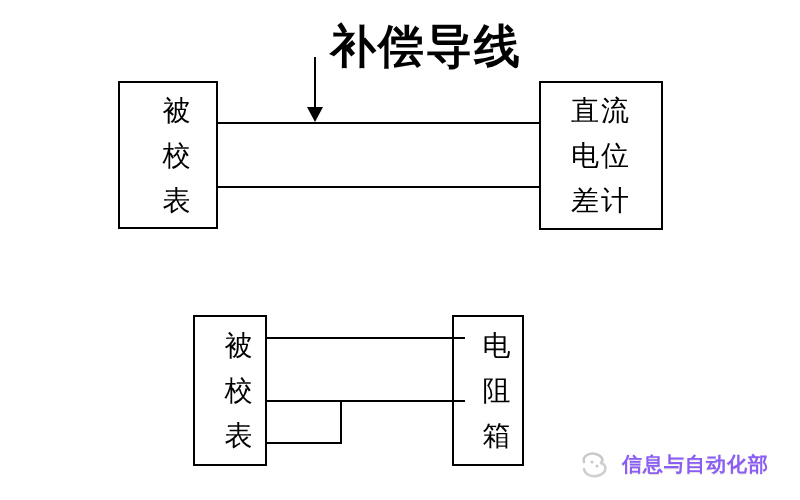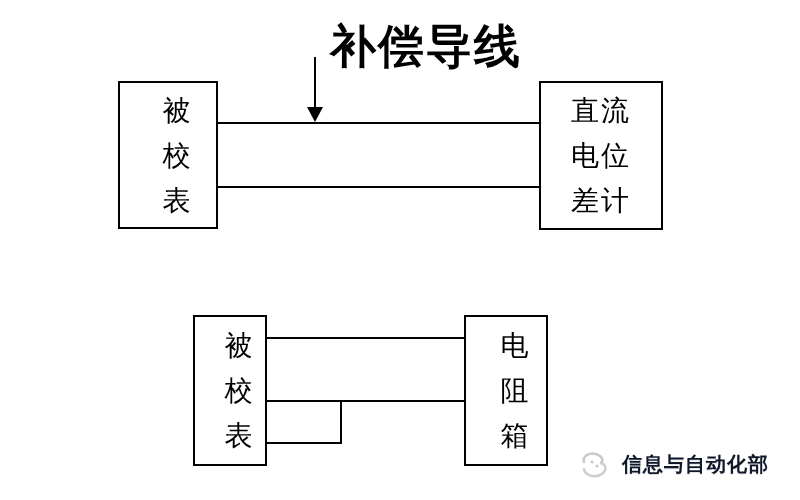--- a/index.html
+++ b/index.html
@@ -70,21 +70,21 @@
     position: absolute;
     left: 576px;
     top: 448px;
     display: flex;
     align-items: center;
     gap: 8px;
   }
   .watermark-text {
     font-size: 20px;
     font-weight: bold;
-    color: #0f172a;
+    color: #8b5cf6;
     text-shadow: 0 1px 0 #e3e3e3;
     letter-spacing: 1px;
     white-space: nowrap;
   }
 </style>
 </head>
 <body>
 
 <div class="canvas">
 
@@ -100,21 +100,21 @@
     <div class="box-label label-2col">直流电位差计</div>
   </div>
 
   <div class="wire" style="left:216px; top:122px; width:325px; height:2px;"></div>
   <div class="wire" style="left:216px; top:186px; width:325px; height:2px;"></div>
 
   <div class="box" style="left:193px; top:315px; width:74px; height:151px;">
     <div class="box-label label-1col">被校表</div>
   </div>
 
-  <div class="box" style="left:464px; top:315px; width:84px; height:151px;">
+  <div class="box" style="left:452px; top:315px; width:72px; height:151px;">
     <div class="box-label label-1col">电阻箱</div>
   </div>
 
   <div class="wire" style="left:265px; top:337px; width:200px; height:2px;"></div>
   <div class="wire" style="left:265px; top:400px; width:200px; height:2px;"></div>
   <div class="wire" style="left:265px; top:442px; width:77px; height:2px;"></div>
   <div class="wire" style="left:340px; top:401px; width:2px; height:43px;"></div>
 
   <div class="watermark">
     <svg width="38" height="32" viewBox="0 0 38 32">

